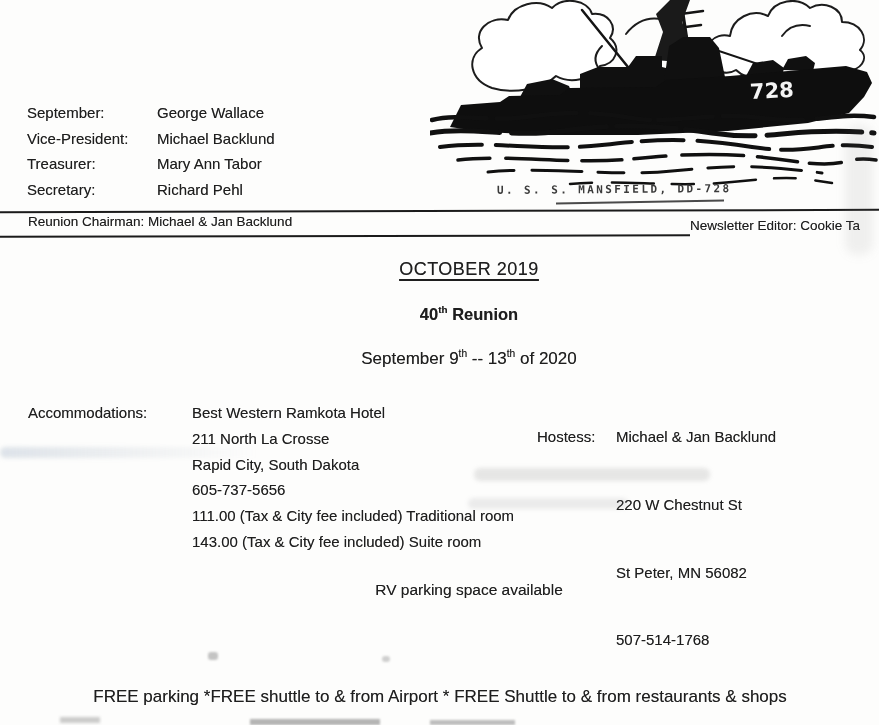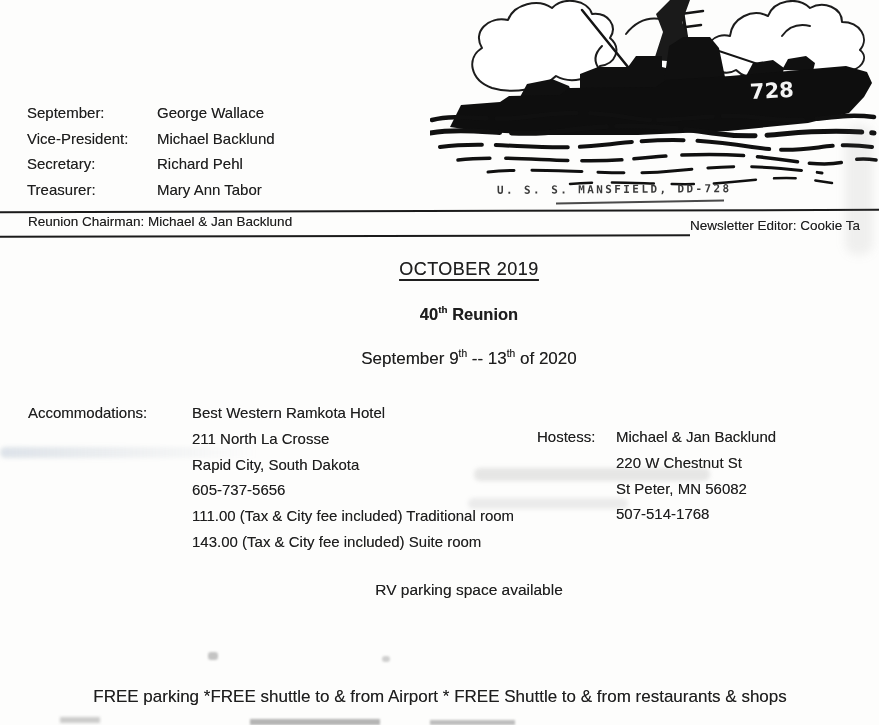--- a/index.html
+++ b/index.html
@@ -39,21 +39,21 @@
   .date-line{top:348px;font-size:17px;}
   sup{font-size:.6em;}
 
   
   .accommodations{position:absolute;left:28px;top:400px;font-size:15px;line-height:25.8px;display:flex;}
   .alabel{width:164px;}
   .alines div{white-space:nowrap;}
   .hostess{position:absolute;left:537px;top:424px;font-size:15px;line-height:25.8px;}
   .hlabel{display:inline-block;width:79px;}
   .hlines{padding-left:79px;}
-  .hlines div{white-space:nowrap;}
+  .hlines div{white-space:nowrap;margin-top:42px;}
 
   
   .notice-rv{top:581px;font-size:15.5px;}
   .notice-minerva{top:633px;font-size:16.5px;}
   .notice-free{top:687px;left:440px;font-size:17px;}
 
   
   .artifact{position:absolute;pointer-events:none;}
   .a1{left:0;top:447px;width:258px;height:11px;border-radius:6px;filter:blur(2px);
       background:linear-gradient(90deg,rgba(150,168,190,.30),rgba(160,172,188,.14) 55%,rgba(160,172,188,0));}
@@ -74,26 +74,26 @@
   <div class="officers txt">
     <div class="orow">
       <span class="orole">September:</span>
       <span class="oname">George Wallace</span>
     </div>
     <div class="orow">
       <span class="orole">Vice-President:</span>
       <span class="oname">Michael Backlund</span>
     </div>
     <div class="orow">
+      <span class="orole">Treasurer:</span>
+      <span class="oname">Mary Ann Tabor</span>
+    </div>
+    <div class="orow">
       <span class="orole">Secretary:</span>
       <span class="oname">Richard Pehl</span>
-    </div>
-    <div class="orow">
-      <span class="orole">Treasurer:</span>
-      <span class="oname">Mary Ann Tabor</span>
     </div>
   </div>
 
   <div class="ship">
     <svg viewBox="0 0 449 205">
 
       <g fill="#ffffff" stroke="#1c1c1c" stroke-width="2" stroke-linejoin="round">
         <path d="M62,88 C40,80 36,58 52,48 C42,32 58,16 78,20 C84,4 108,-2 122,8 C134,-4 158,0 162,14 C178,12 188,26 180,38 C192,48 186,64 170,66 C162,80 140,84 126,76 C112,90 82,94 62,88 Z"></path>
         <path d="M282,62 C270,46 284,32 300,36 C302,18 322,8 338,16 C344,0 368,-4 380,8 C394,0 412,8 412,22 C430,22 440,38 430,50 C440,58 430,72 416,70 C402,82 378,80 366,72 C352,84 318,82 306,70 C296,76 286,72 282,62 Z"></path>
       </g>

